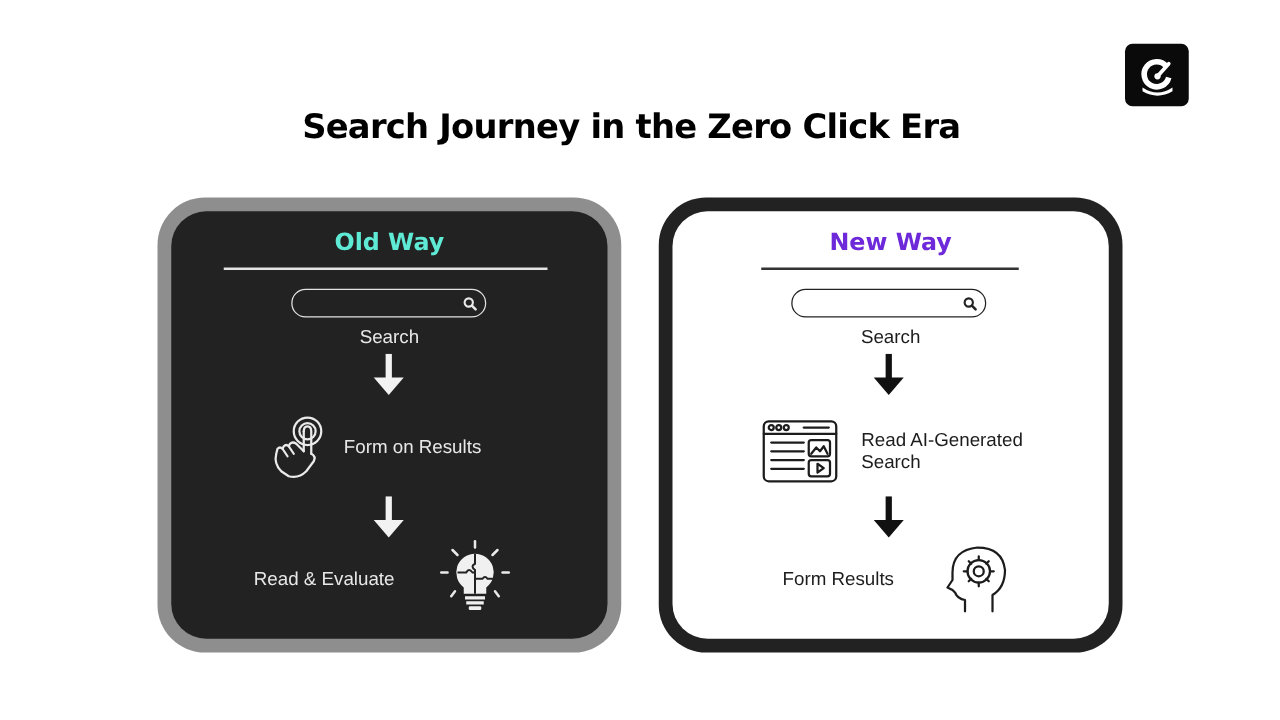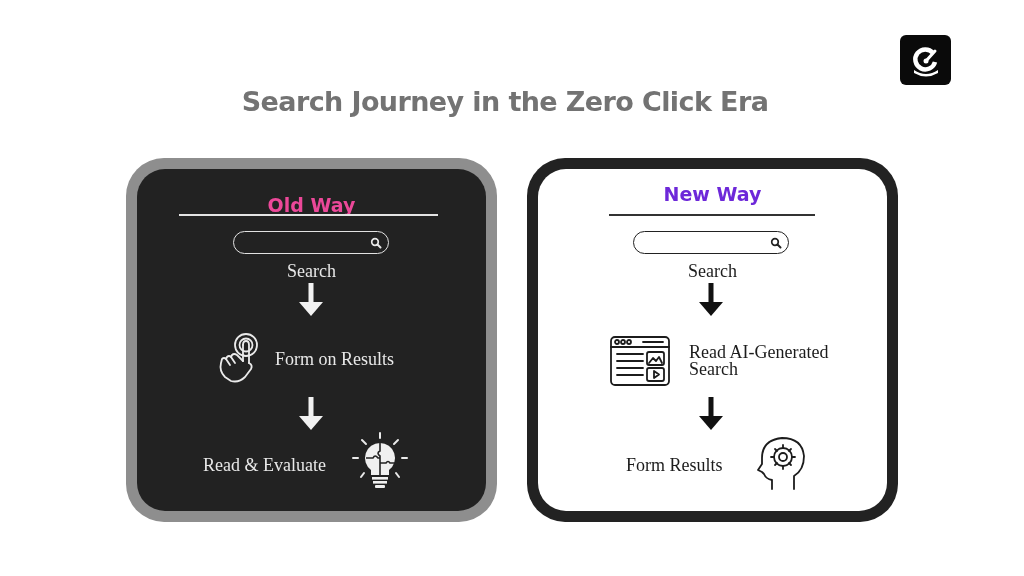--- a/index.html
+++ b/index.html
@@ -8,56 +8,56 @@
 
     .logo {
       position: absolute; left: 900px; top: 35px; width: 51px; height: 50px;
       background: #0a0a0a; border-radius: 6px;
       display: flex; align-items: center; justify-content: center;
     }
 
     .title {
       position: absolute; left: 0; top: 86px; width: 1010px; text-align: center;
       font-family: "DejaVu Sans", sans-serif; font-weight: bold; font-size: 27px;
-      color: #737373; letter-spacing: -0.6px;
+      color: #000000; letter-spacing: -0.6px;
     }
 
     .panel {
       position: absolute; top: 158px; width: 371px; height: 364px;
       border-radius: 38px;
     }
     .panel.old { left: 126px; background: #8e8e8e; padding: 11px; }
     .panel.old .inner {
       width: 100%; height: 100%; background: #222222; border-radius: 28px; position: relative;
     }
     .panel.new { left: 527px; background: #222222; padding: 11px; }
     .panel.new .inner {
       width: 100%; height: 100%; background: #ffffff; border-radius: 28px; position: relative;
     }
 
     .heading {
       position: absolute; left: 0; width: 100%; top: 14px; text-align: center;
       font-family: "DejaVu Sans", sans-serif; font-weight: bold; font-size: 19px;
     }
-    .old .heading { color: #ec4899; margin-top: 11px; }
+    .old .heading { color: #5eead4; }
     .new .heading { color: #6d28d9; }
 
     .rule { position: absolute; height: 2px; top: 45px; }
     .old .rule { left: 42px; width: 259px; background: #e4e4e4; }
     .new .rule { left: 71px; width: 206px; background: #333333; }
 
     .searchbar {
       position: absolute; top: 62px; height: 23px; width: 156px; border-radius: 12px;
       display: flex; align-items: center; justify-content: flex-end; padding-right: 6px;
     }
     .old .searchbar { left: 96px; border: 1.5px solid #e2e2e2; }
     .new .searchbar { left: 95px; border: 1.5px solid #222222; }
 
     .label {
-      position: absolute; font-family: Liberation Serif, serif; font-size: 18px;
+      position: absolute; font-family: Liberation Sans, sans-serif; font-size: 15px;
       white-space: nowrap;
     }
     .old .label { color: #e8e8e8; }
     .new .label { color: #1c1c1c; }
 
     .step-search { left: 0; width: 100%; text-align: center; top: 92px; }
 
     .arrow { position: absolute; width: 26px; height: 36px; }
 
     .icon { position: absolute; }

